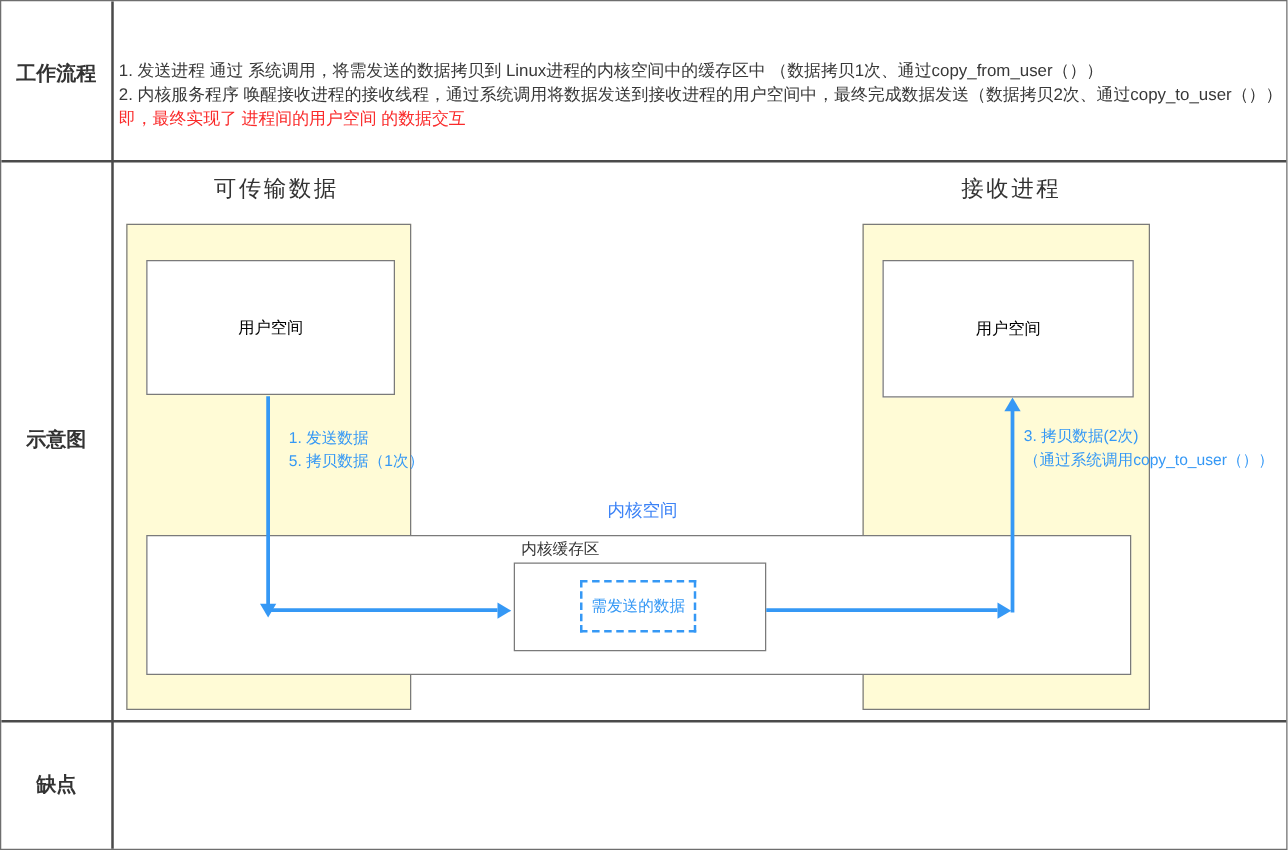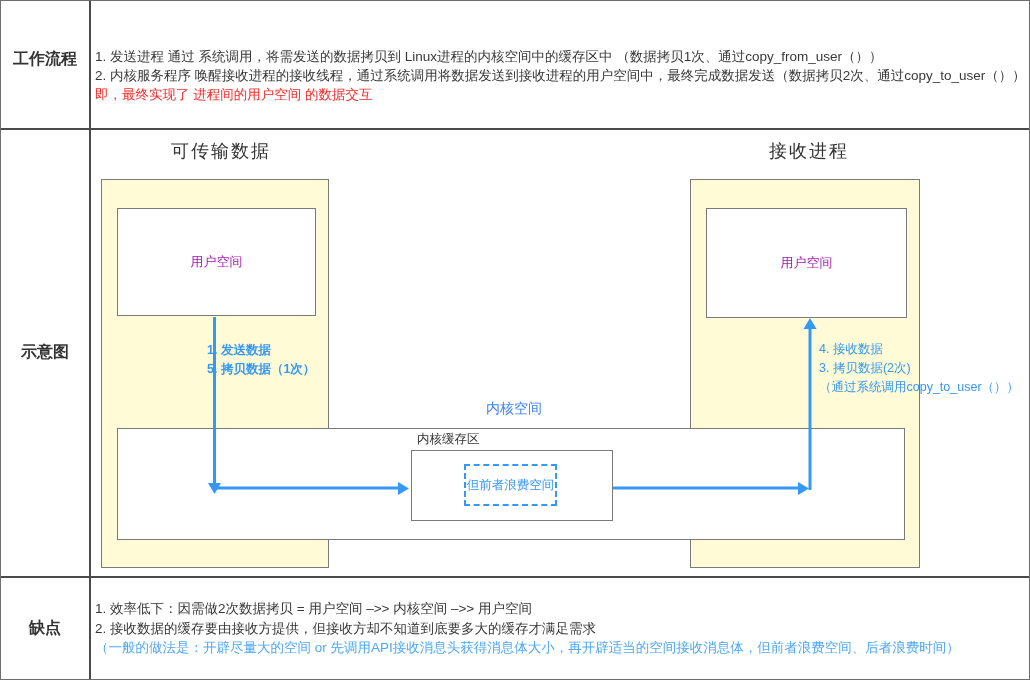--- a/index.html
+++ b/index.html
@@ -39,33 +39,33 @@
 
   
   .diagram{position:absolute;left:88px;top:127px;width:942px;height:448px;}
   .proc-title{position:absolute;top:11px;width:100px;text-align:center;font-size:18px;letter-spacing:2px;color:#333;}
   .proc-title.send{left:82px;}
   .proc-title.recv{left:670px;}
   .ybox{position:absolute;background:var(--box-yellow);border:1px solid var(--border-gray);z-index:1;}
   .ybox.send{left:12px;top:51px;width:228px;height:389px;}
   .ybox.recv{left:601px;top:51px;width:230px;height:389px;}
   .wbox{position:absolute;background:#fff;border:1px solid var(--border-gray);display:flex;align-items:center;justify-content:center;
-    font-size:13px;color:#a21caf;}
+    font-size:13px;color:#000000;}
   .userbox.send{left:28px;top:80px;width:199px;height:108px;z-index:2;}
   .userbox.recv{left:617px;top:80px;width:201px;height:110px;z-index:2;}
   .kernelbox{left:28px;top:300px;width:788px;height:112px;z-index:2;}
   .bufferbox{left:322px;top:322px;width:202px;height:71px;z-index:3;}
   .kernel-space-label{position:absolute;left:330px;top:272px;width:190px;text-align:center;
     font-size:14px;color:#3b82f6;z-index:4;}
   .buffer-label{position:absolute;left:328px;top:303px;font-size:12.5px;color:#333;z-index:4;}
   .databox{position:absolute;left:375px;top:336px;width:93px;height:42px;border:2px dashed var(--accent-blue);
     display:flex;align-items:center;justify-content:center;font-size:12.5px;color:var(--accent-blue);z-index:4;background:#fff;}
   .arrows{position:absolute;left:0;top:0;width:942px;height:448px;z-index:5;pointer-events:none;}
   .steps{position:absolute;font-size:12.5px;line-height:19px;color:var(--accent-blue);z-index:6;white-space:nowrap;}
-  .steps.send{left:118px;top:213px;font-weight:bold;}
+  .steps.send{left:142px;top:213px;}
   .steps.recv{left:730px;top:212px;}
 </style>
 </head>
 <body>
 
 <div class="page">
 
   <div class="vline"></div>
   <div class="hline r1"></div>
   <div class="hline r2"></div>
@@ -91,21 +91,21 @@
     <div class="wbox userbox send">
       <span>用户空间</span>
     </div>
     <div class="wbox userbox recv">
       <span>用户空间</span>
     </div>
 
     <div class="kernel-space-label">内核空间</div>
     <div class="buffer-label">内核缓存区</div>
     <div class="wbox bufferbox"></div>
-    <div class="databox">但前者浪费空间</div>
+    <div class="databox">需发送的数据</div>
 
     <svg class="arrows" viewBox="0 0 942 448" xmlns="http://www.w3.org/2000/svg">
 
       <line x1="125.5" y1="189" x2="125.5" y2="356" stroke="#3598F5" stroke-width="3"></line>
       <polygon points="119,355 132,355 125.5,366" fill="#3598F5"></polygon>
 
       <line x1="124" y1="360" x2="309" y2="360" stroke="#3598F5" stroke-width="3"></line>
       <polygon points="309,354 309,367 320,360.5" fill="#3598F5"></polygon>
 
       <line x1="524" y1="360" x2="709" y2="360" stroke="#3598F5" stroke-width="3"></line>
@@ -113,25 +113,19 @@
 
       <line x1="721" y1="362" x2="721" y2="200" stroke="#3598F5" stroke-width="3"></line>
       <polygon points="714.5,201 727.5,201 721,190" fill="#3598F5"></polygon>
     </svg>
 
     <div class="steps send">
       <div>1. 发送数据</div>
       <div>5. 拷贝数据（1次）</div>
     </div>
     <div class="steps recv">
-      <div>4. 接收数据</div>
       <div>3. 拷贝数据(2次)</div>
       <div>（通过系统调用copy_to_user（））</div>
     </div>
   </div>
 
-  <div class="text-cell row3">
-    <div class="tline">1. 效率低下：因需做2次数据拷贝 = 用户空间 –&gt;&gt; 内核空间 –&gt;&gt; 用户空间</div>
-    <div class="tline">2. 接收数据的缓存要由接收方提供，但接收方却不知道到底要多大的缓存才满足需求</div>
-    <div class="tline blue">（一般的做法是：开辟尽量大的空间 or 先调用API接收消息头获得消息体大小，再开辟适当的空间接收消息体，但前者浪费空间、后者浪费时间）</div>
-  </div>
 
 </div>
 
 </body></html>

